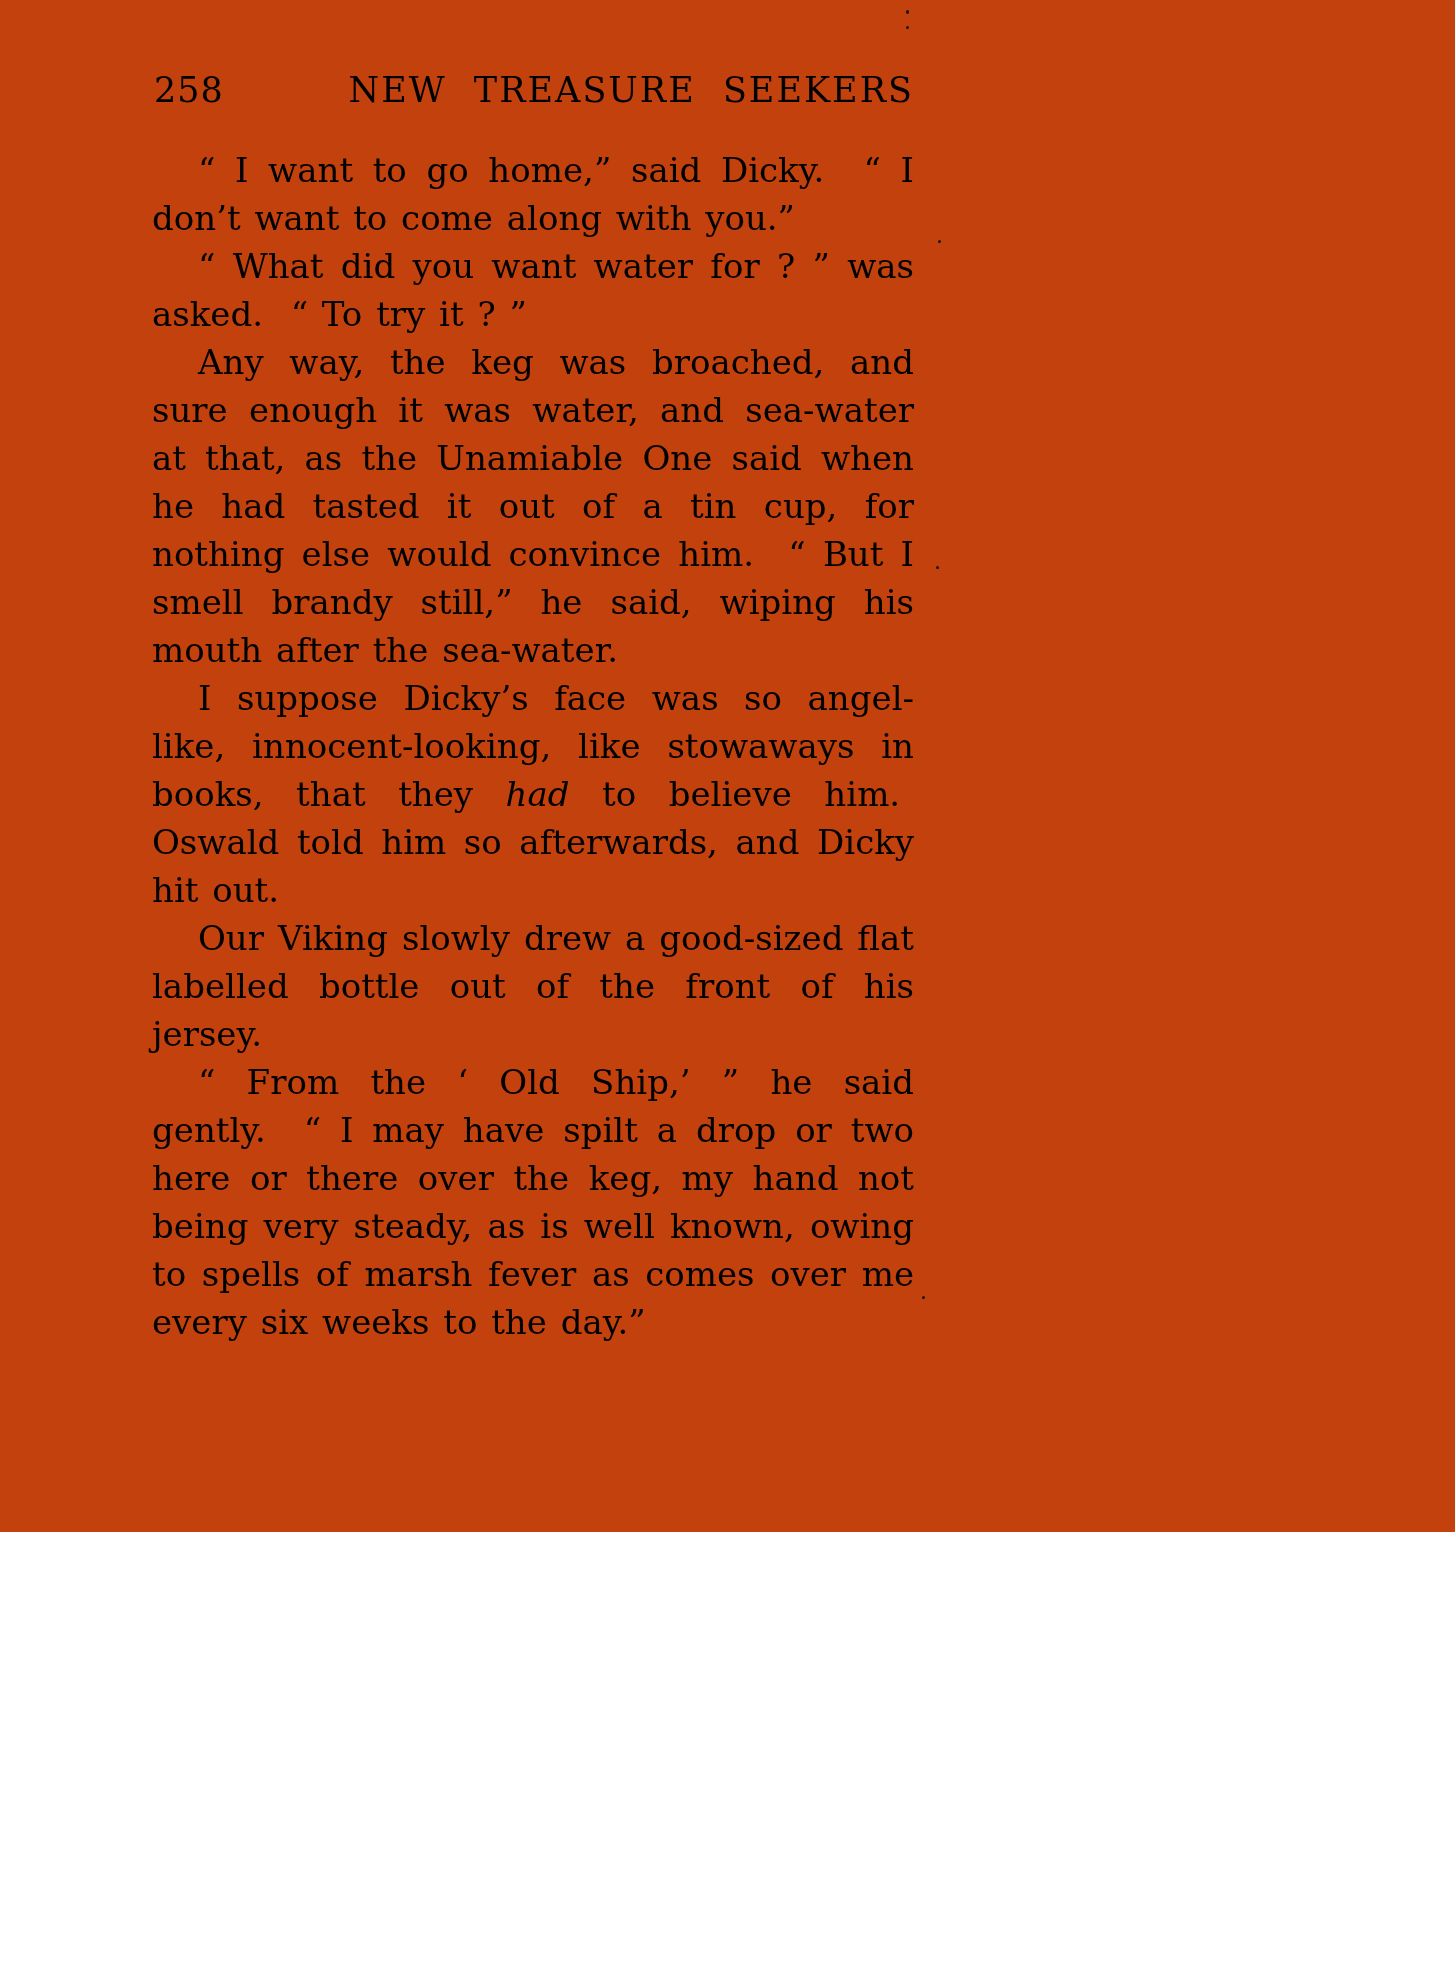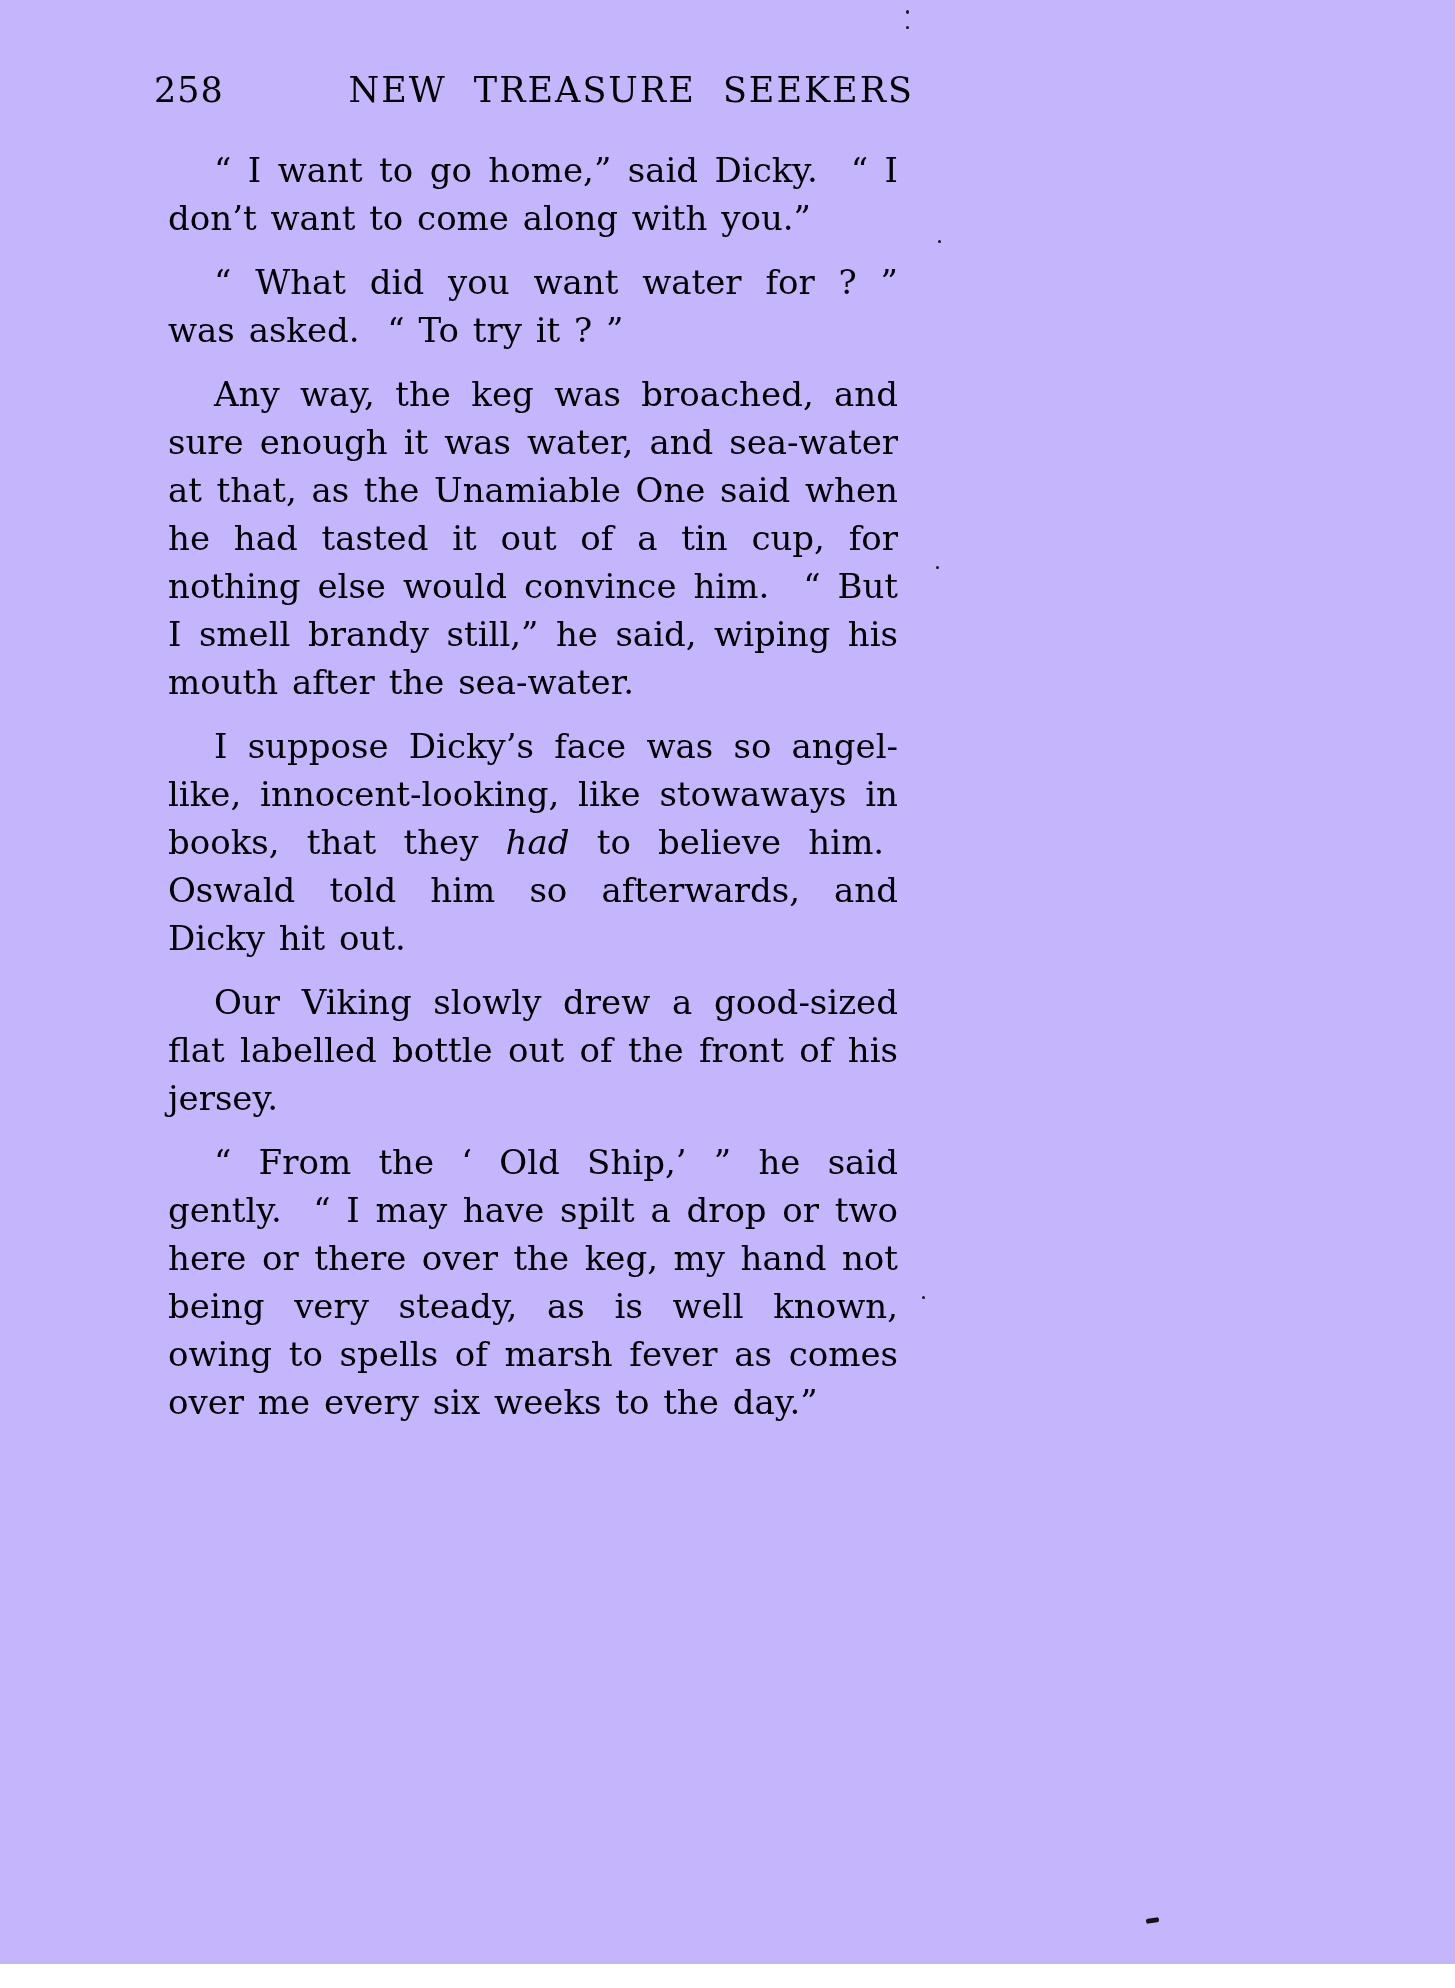--- a/index.html
+++ b/index.html
@@ -3,22 +3,22 @@
 <meta charset="utf-8">
 <style>
   html, body {
     margin: 0;
     padding: 0;
     background: #ffffff;
   }
   .scan-page {
     position: relative;
     width: 1455px;
-    height: 1964px;
-    background: #c4b5fd;
+    height: 1532px;
+    background: #c2410c;
     overflow: hidden;
     font-family: "DejaVu Serif", serif;
     color: #000;
   }
   .column {
     position: absolute;
     left: 152px;
     top: 70px;
     width: 762px;
   }
@@ -35,21 +35,21 @@
     letter-spacing: 1px;
   }
   .running-title {
     text-align: right;
     font-size: 35px;
     letter-spacing: 2px;
     word-spacing: 14px;
     white-space: nowrap;
   }
   .text-block p.body-par {
-    margin: 16px;
+    margin: 0;
     font-size: 34px;
     line-height: 48px;
     text-align: justify;
     text-indent: 46px;
     word-spacing: 3px;
   }
   .text-block p.body-par i {
     font-style: italic;
   }
   

